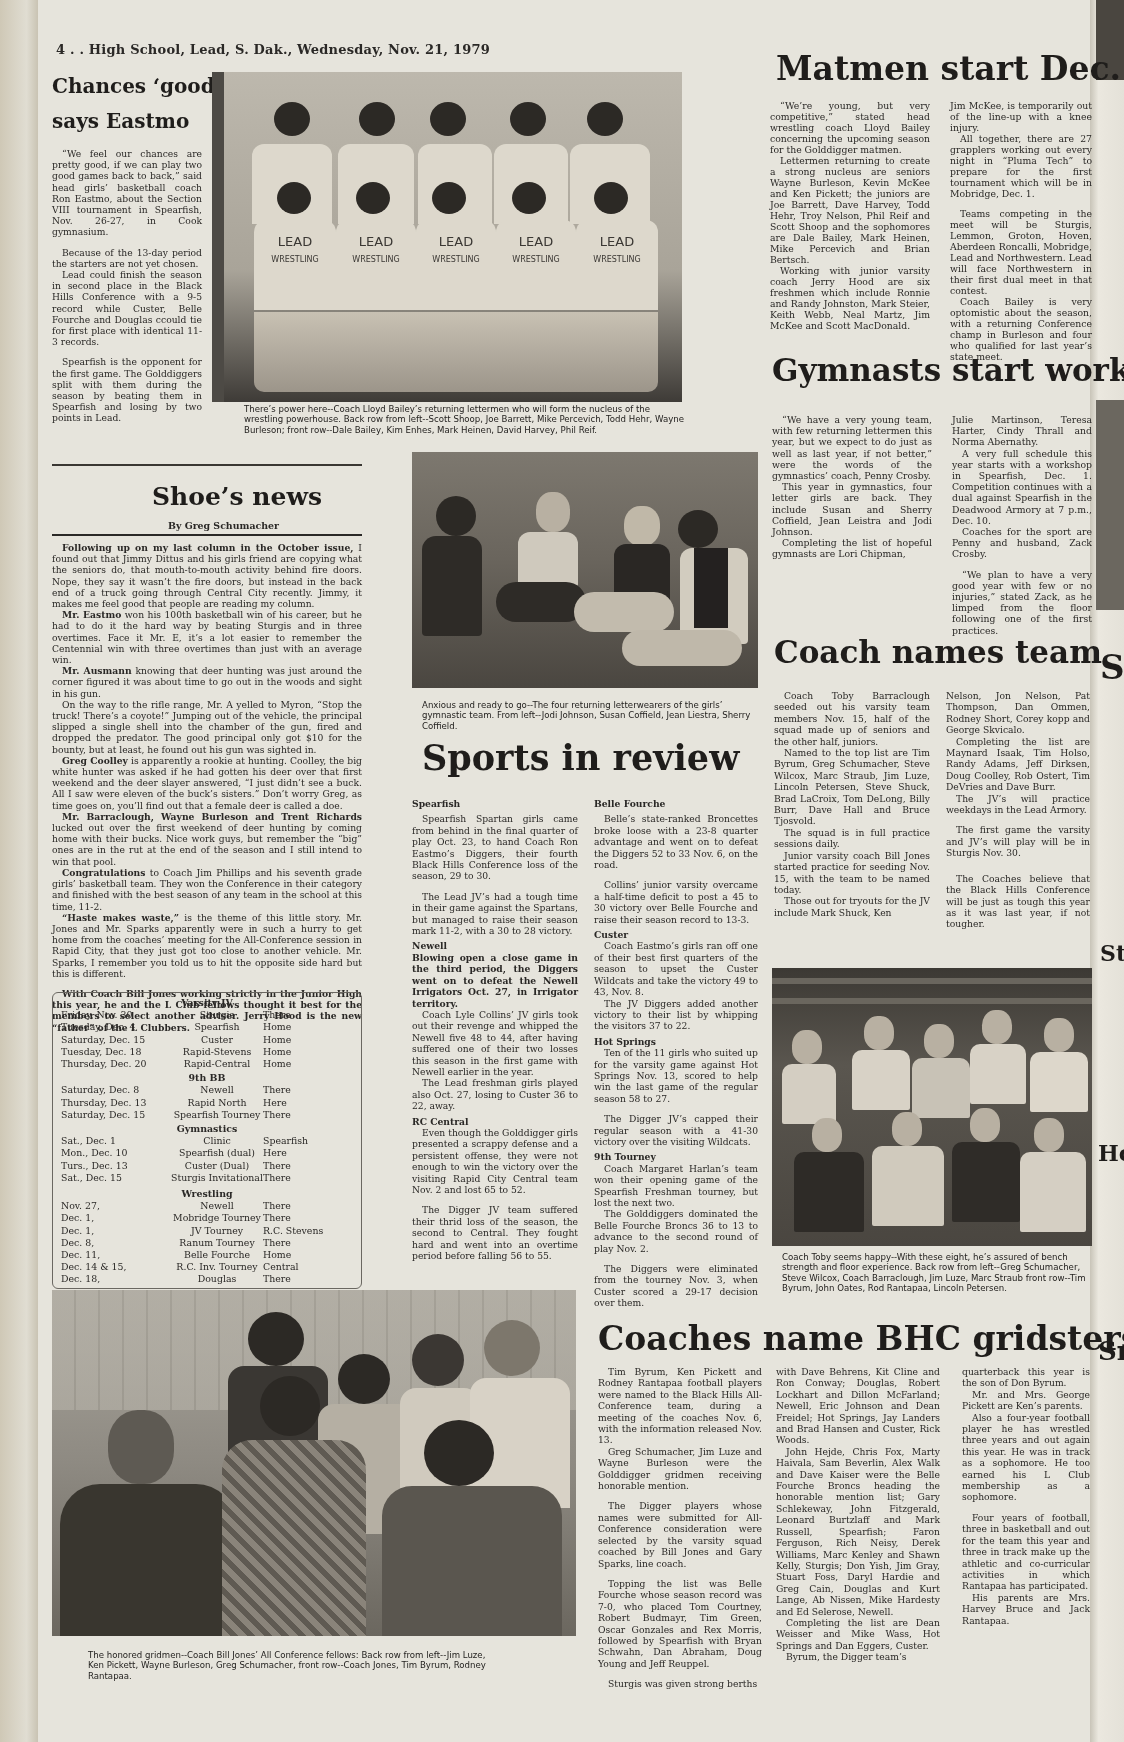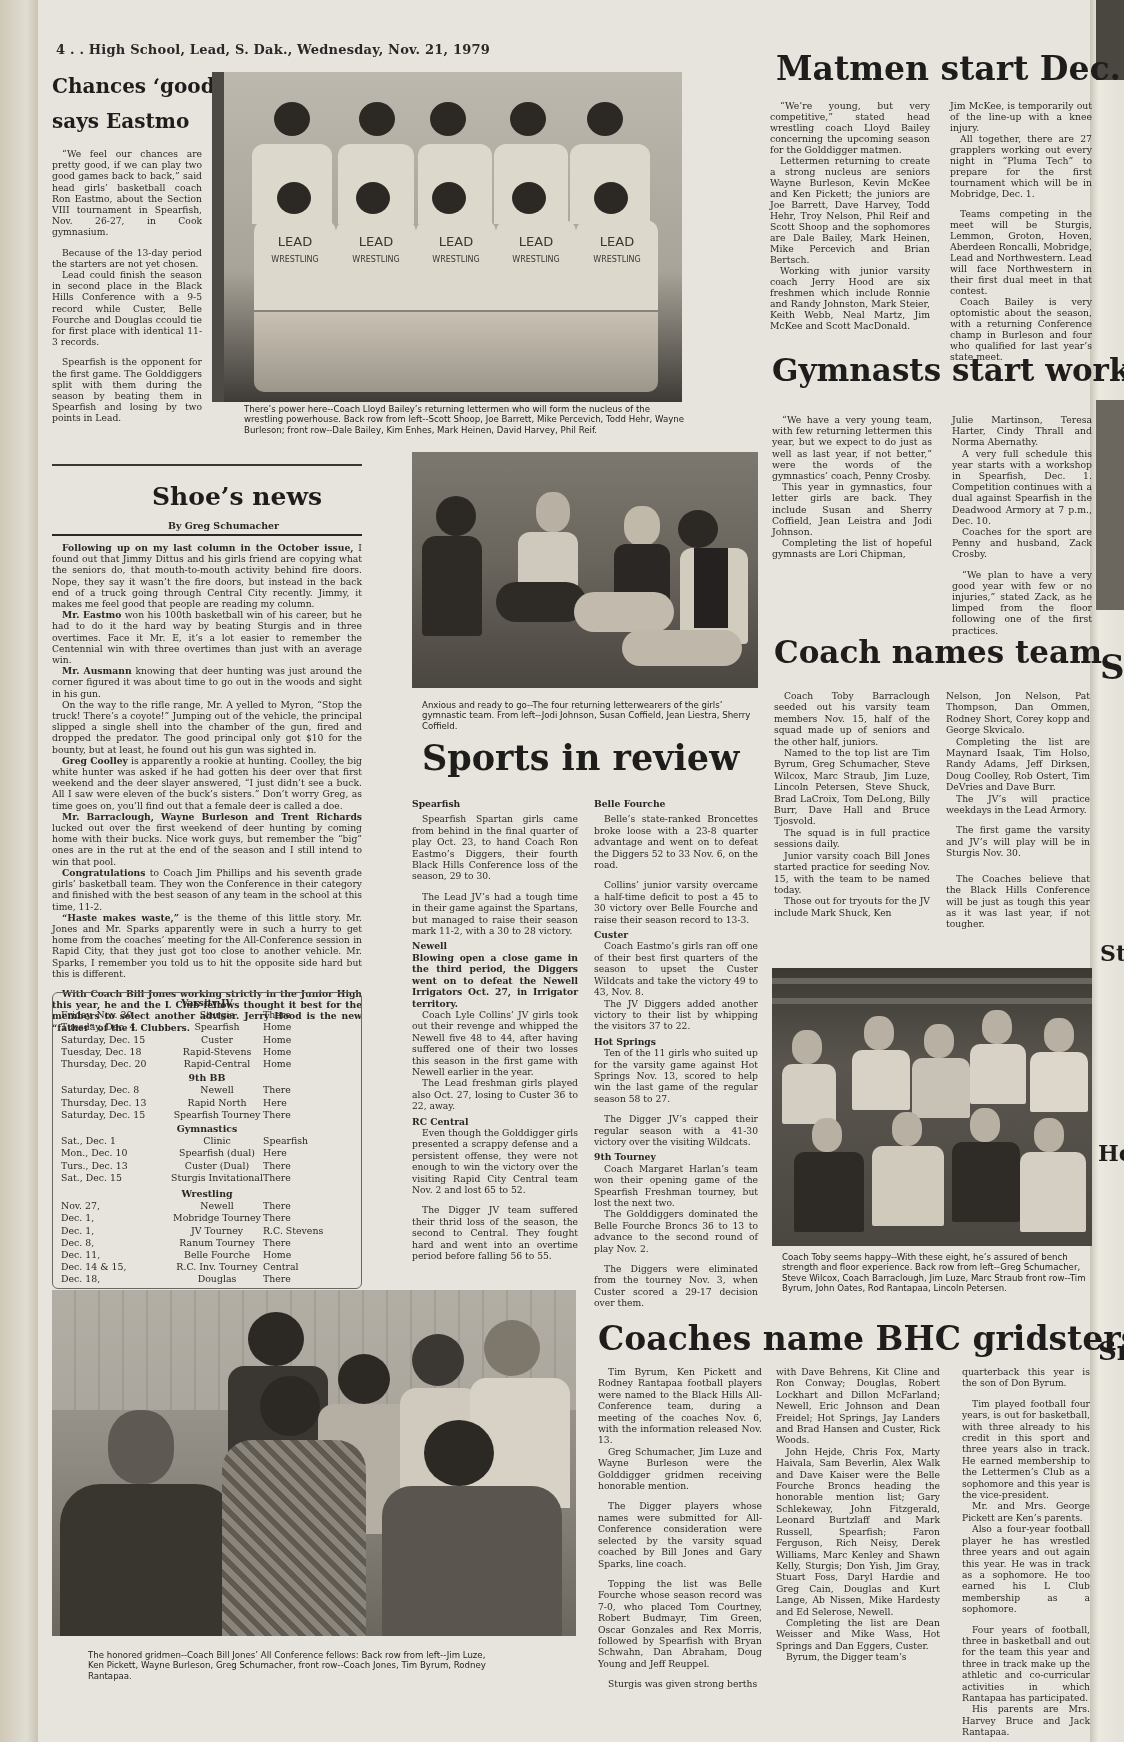--- a/index.html
+++ b/index.html
@@ -343,18 +343,17 @@
   <p class="gap">Sturgis was given strong berths</p>
 </div>
 <div class="abs body" style="left:776px;top:1366px;width:164px;font-size:9.2px;line-height:11.4px;">
   <p style="text-indent:0;">with Dave Behrens, Kit Cline and Ron Conway; Douglas, Robert Lockhart and Dillon McFarland; Newell, Eric Johnson and Dean Freidel; Hot Springs, Jay Landers and Brad Hansen and Custer, Rick Woods.</p>
   <p>John Hejde, Chris Fox, Marty Haivala, Sam Beverlin, Alex Walk and Dave Kaiser were the Belle Fourche Broncs heading the honorable mention list; Gary Schlekeway, John Fitzgerald, Leonard Burtzlaff and Mark Russell, Spearfish; Faron Ferguson, Rich Neisy, Derek Williams, Marc Kenley and Shawn Kelly, Sturgis; Don Yish, Jim Gray, Stuart Foss, Daryl Hardie and Greg Cain, Douglas and Kurt Lange, Ab Nissen, Mike Hardesty and Ed Selerose, Newell.</p>
   <p>Completing the list are Dean Weisser and Mike Wass, Hot Springs and Dan Eggers, Custer.</p>
   <p>Byrum, the Digger team’s</p>
 </div>
 <div class="abs body" style="left:962px;top:1366px;width:128px;font-size:9.2px;line-height:11.4px;">
   <p style="text-indent:0;">quarterback this year is the son of Don Byrum.</p>
-  <p class="gap">Tim played football four years, is out for basketball, with three already to his credit in this sport and three years also in track. He earned membership to the Lettermen’s Club as a sophomore and this year is the vice-president.</p>
   <p>Mr. and Mrs. George Pickett are Ken’s parents.</p>
   <p>Also a four-year football player he has wrestled three years and out again this year. He was in track as a sophomore. He too earned his L Club membership as a sophomore.</p>
   <p class="gap">Four years of football, three in basketball and out for the team this year and three in track make up the athletic and co-curricular activities in which Rantapaa has participated.</p>
   <p>His parents are Mrs. Harvey Bruce and Jack Rantapaa.</p>
 </div>
 
 </body></html>

